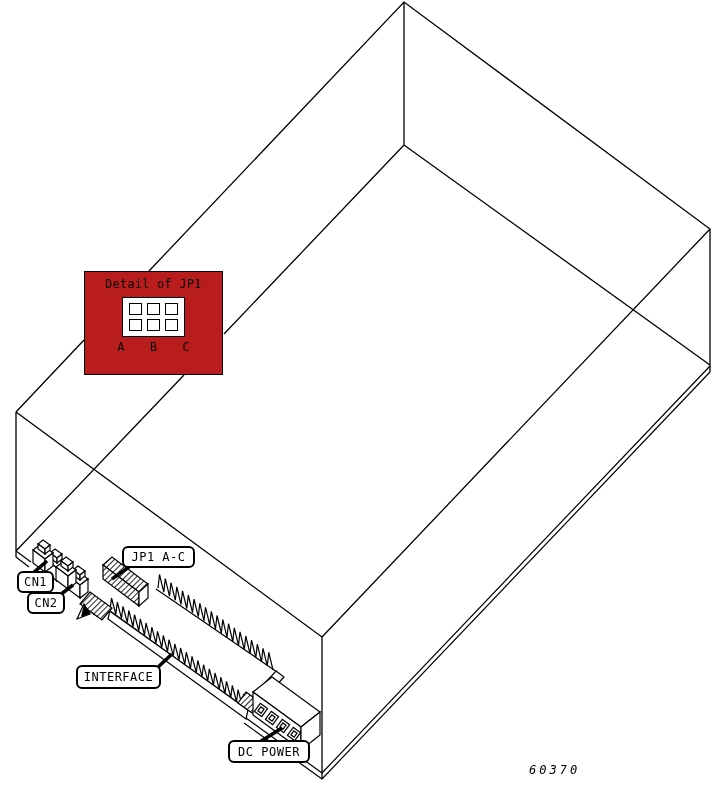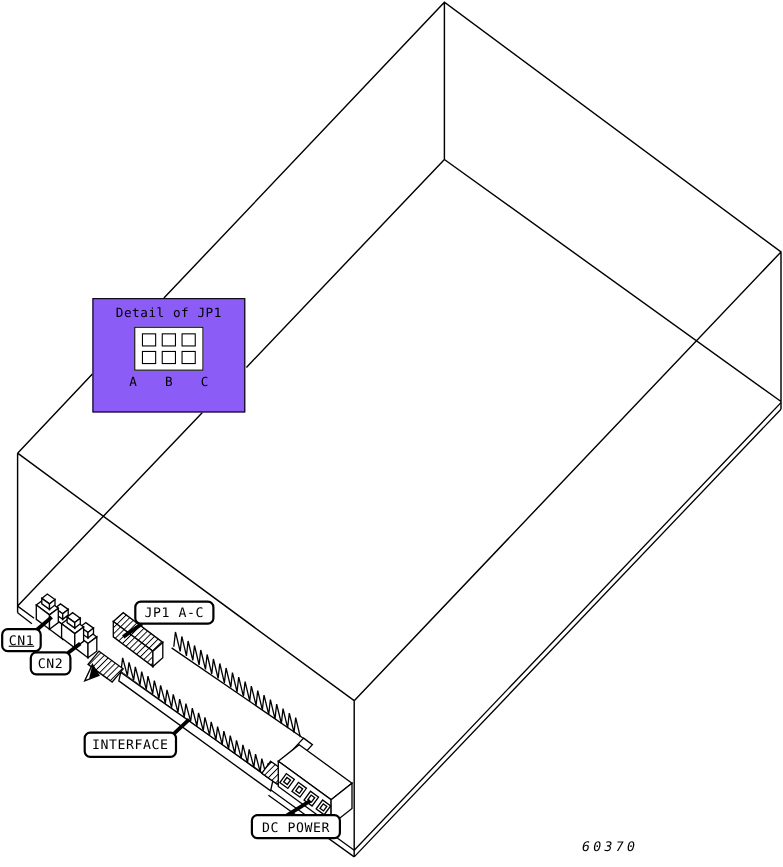--- a/index.html
+++ b/index.html
@@ -10,21 +10,21 @@
   .canvas svg{position:absolute;left:0;top:0;}
   .label{
     position:absolute;display:flex;align-items:center;justify-content:center;
     border:2px solid #000;border-radius:6px;background:#fff;
     font-size:12px;letter-spacing:0.5px;box-sizing:border-box;z-index:4;
     white-space:nowrap;
     text-align:right;
   }
   .inset{
     position:absolute;left:84px;top:271px;width:139px;height:104px;
-    border:1.5px solid #000;background:#8b5cf6;box-sizing:border-box;z-index:3;
+    border:1.5px solid #000;background:#b91c1c;box-sizing:border-box;z-index:3;
     display:flex;flex-direction:column;align-items:center;
   }
   .inset-title{font-size:11.5px;letter-spacing:0.5px;margin-top:5px;}
   .inset-frame{
     margin-top:6px;border:1.5px solid #000;padding:5px 6px;
     display:grid;grid-template-columns:repeat(3,13px);grid-auto-rows:12px;gap:4px 5px;
     background:#fff;
   }
   .inset-frame .cell{border:1.5px solid #000;background:#fff;box-sizing:border-box;}
   .inset-pins{
@@ -138,21 +138,21 @@
 
     <g stroke="#000" stroke-width="3.5" fill="none">
       <path d="M33,573 L47,561"></path>
       <path d="M60,595 L73,585"></path>
       <path d="M129,567 L112,579"></path>
       <path d="M156,669 L172,654"></path>
       <path d="M258,743 L282,728"></path>
     </g>
   </svg>
 
-  <div class="label" style="left:1px;top:571px;width:37px;height:22px;text-decoration:underline;">CN1</div>
+  <div class="label" style="left:17px;top:571px;width:37px;height:22px;">CN1</div>
   <div class="label" style="left:27px;top:592px;width:38px;height:22px;">CN2</div>
   <div class="label" style="left:122px;top:546px;width:73px;height:22px;">JP1 A-C</div>
   <div class="label" style="left:76px;top:665px;width:85px;height:24px;">INTERFACE</div>
   <div class="label" style="left:184px;top:740px;width:82px;height:23px;margin-left:44px;">DC POWER</div>
 
   <div class="inset">
     <div class="inset-title">Detail of JP1</div>
     <div class="inset-frame" id="jp1-grid">
         <div class="cell"></div>
         <div class="cell"></div>

